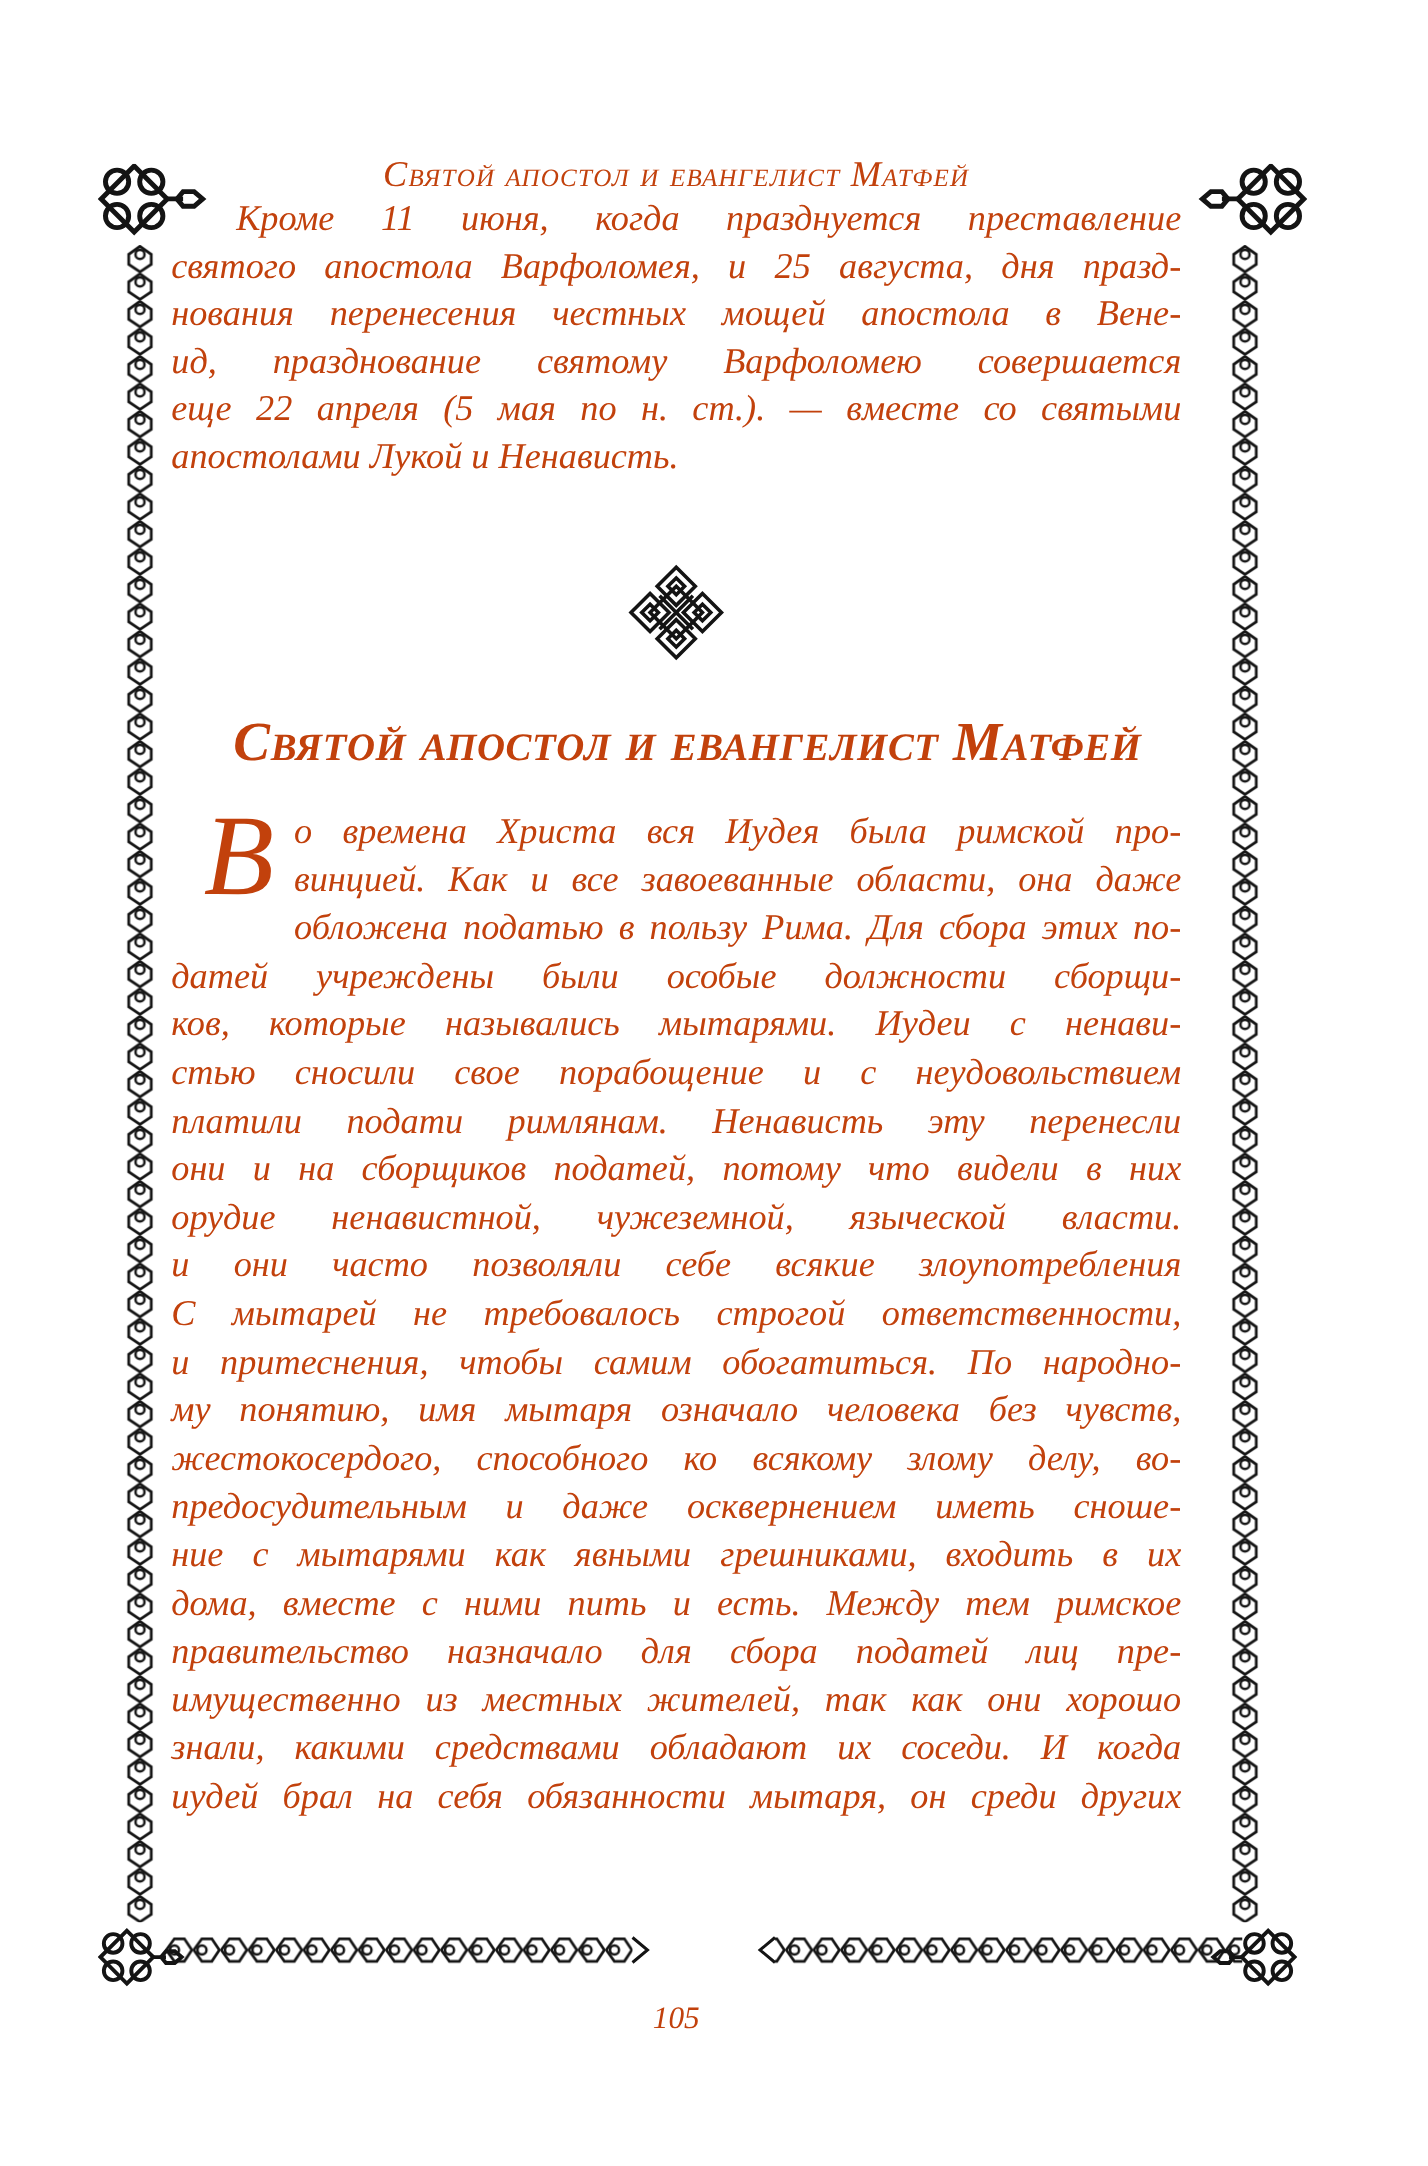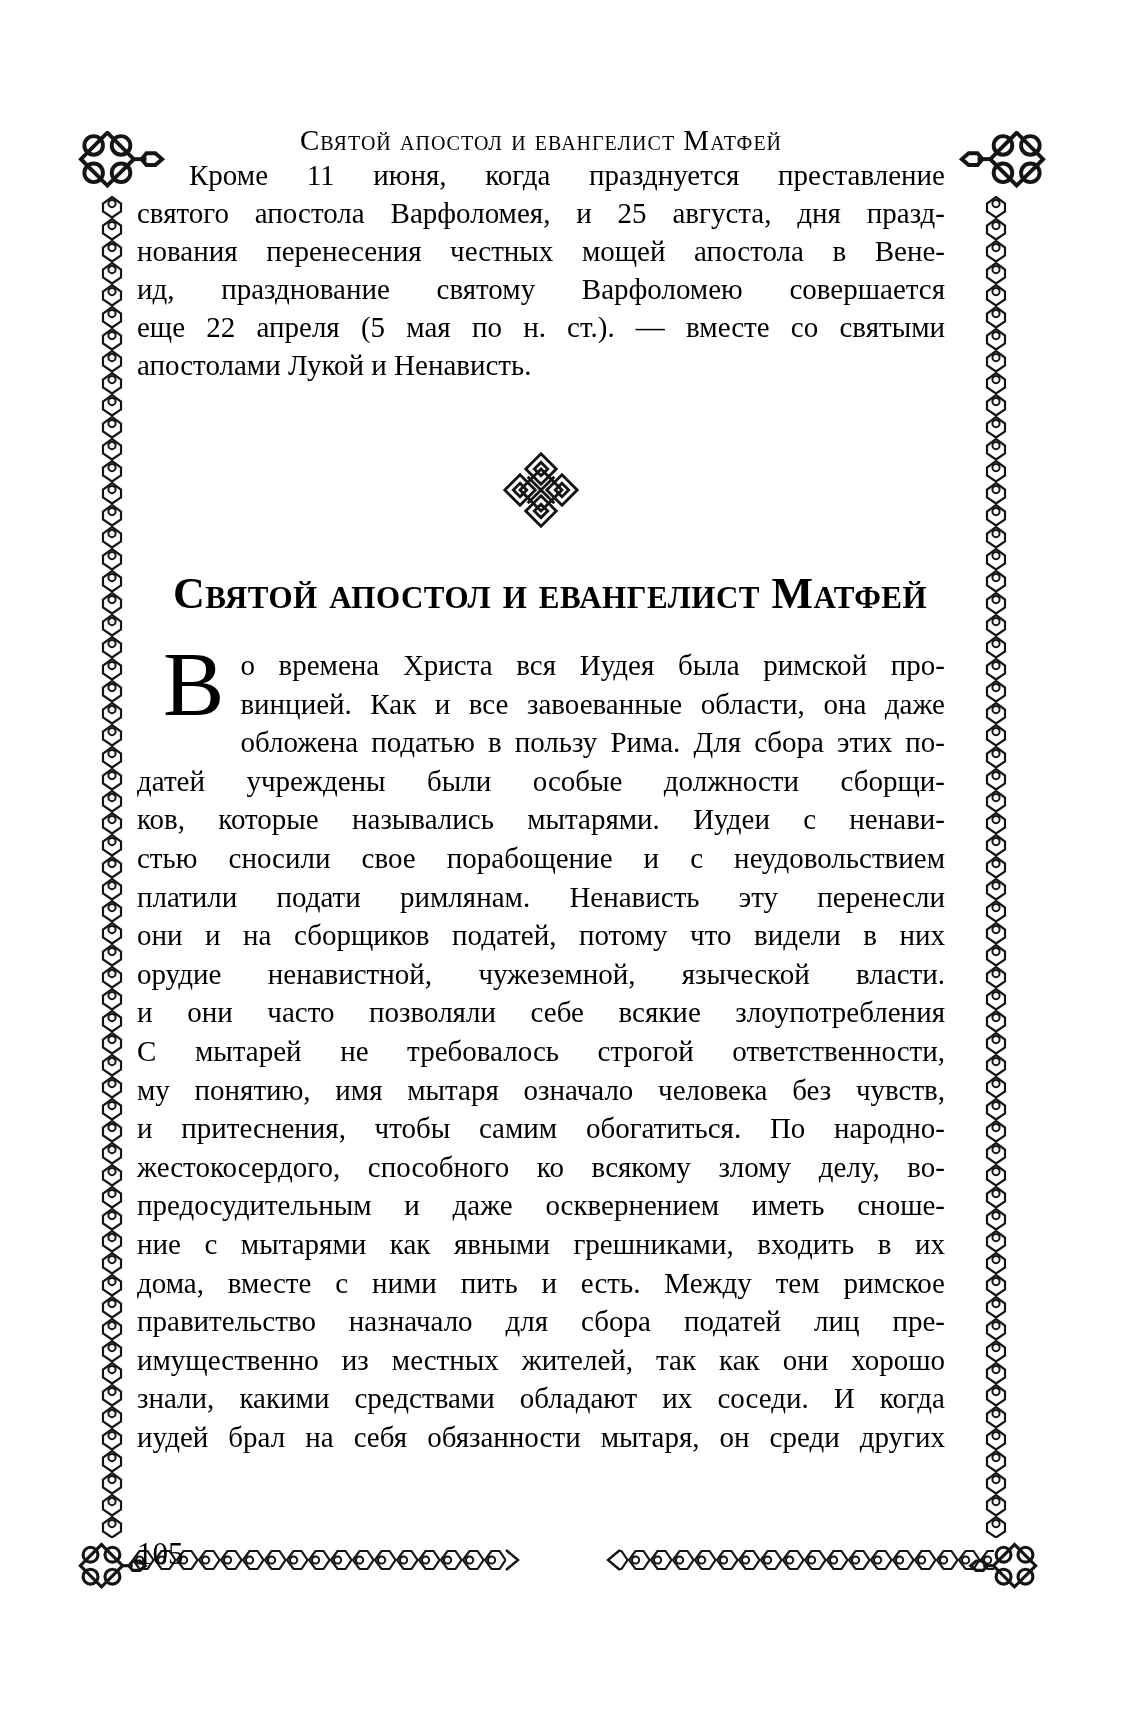--- a/index.html
+++ b/index.html
@@ -2,23 +2,24 @@
 <html lang="ru"><head>
 <meta charset="utf-8">
 <style>
   html, body { margin: 0; padding: 0; background: #ffffff; }
   .page {
     position: relative;
     width: 1142px;
     height: 1733px;
     margin: 0 auto;
     background: #ffffff;
-    color: #000000;
+    color: #c2410c;
     font-family: "Liberation Serif", "DejaVu Serif", serif;
     overflow: hidden;
+    font-style: italic;
   }
   
   .deco { position: absolute; pointer-events: none; }
   .corner { width: 90px; height: 68px; }
   .corner.tl { left: 78px;  top: 131px; }
   .corner.tr { left: 956px; top: 131px; transform: scaleX(-1); }
   .corner.bl { left: 78px;  top: 1532px; width: 72px; height: 58px; transform: scaleY(-1); }
   .corner.br { left: 966px; top: 1532px; width: 72px; height: 58px; transform: scale(-1,-1); }
   .chain-left  { left: 98px;  top: 196px; }
   .chain-right { left: 982px; top: 196px; }
@@ -71,23 +72,23 @@
   .body-text .line { line-height: 38.6px; }
   .drop-cap {
     float: left;
     font-size: 92px;
     line-height: 72px;
     height: 77px;
     margin: 2px 16px 0 26px;
   }
   .page-number {
     position: absolute;
-    left: 137px; width: 808px; top: 1536px;
-    text-align: left;
-    font-size: 31px;
+    left: 137px; width: 808px; top: 1601px;
+    text-align: center;
+    font-size: 25px;
     background: transparent;
   }
 </style>
 </head>
 <body>
 
 <div class="page">
 
   <svg width="0" height="0" style="position:absolute" aria-hidden="true">
     <defs>
@@ -187,22 +188,22 @@
         <div class="line">винцией. Как и все завоеванные области, она даже</div>
         <div class="line">обложена податью в пользу Рима. Для сбора этих по-</div>
         <div class="line">датей учреждены были особые должности сборщи-</div>
         <div class="line">ков, которые назывались мытарями. Иудеи с ненави-</div>
         <div class="line">стью сносили свое порабощение и с неудовольствием</div>
         <div class="line">платили подати римлянам. Ненависть эту перенесли</div>
         <div class="line">они и на сборщиков податей, потому что видели в них</div>
         <div class="line">орудие ненавистной, чужеземной, языческой власти.</div>
         <div class="line">и они часто позволяли себе всякие злоупотребления</div>
         <div class="line">С мытарей не требовалось строгой ответственности,</div>
+        <div class="line">и притеснения, чтобы самим обогатиться. По народно-</div>
         <div class="line">му понятию, имя мытаря означало человека без чувств,</div>
-        <div class="line">и притеснения, чтобы самим обогатиться. По народно-</div>
         <div class="line">жестокосердого, способного ко всякому злому делу, во-</div>
         <div class="line">предосудительным и даже осквернением иметь сноше-</div>
         <div class="line">ние с мытарями как явными грешниками, входить в их</div>
         <div class="line">дома, вместе с ними пить и есть. Между тем римское</div>
         <div class="line">правительство назначало для сбора податей лиц пре-</div>
         <div class="line">имущественно из местных жителей, так как они хорошо</div>
         <div class="line">знали, какими средствами обладают их соседи. И когда</div>
         <div class="line">иудей брал на себя обязанности мытаря, он среди других</div>
       </div>
   </div>

